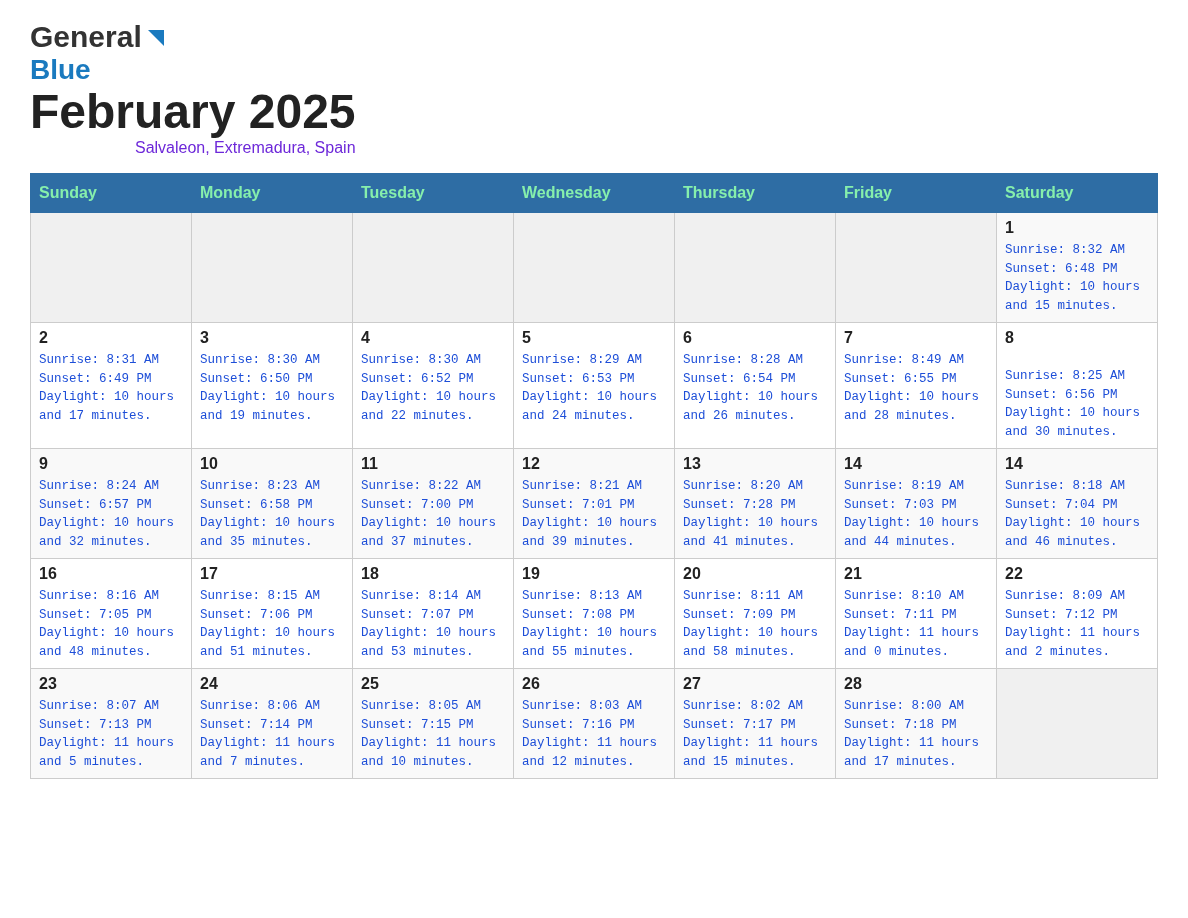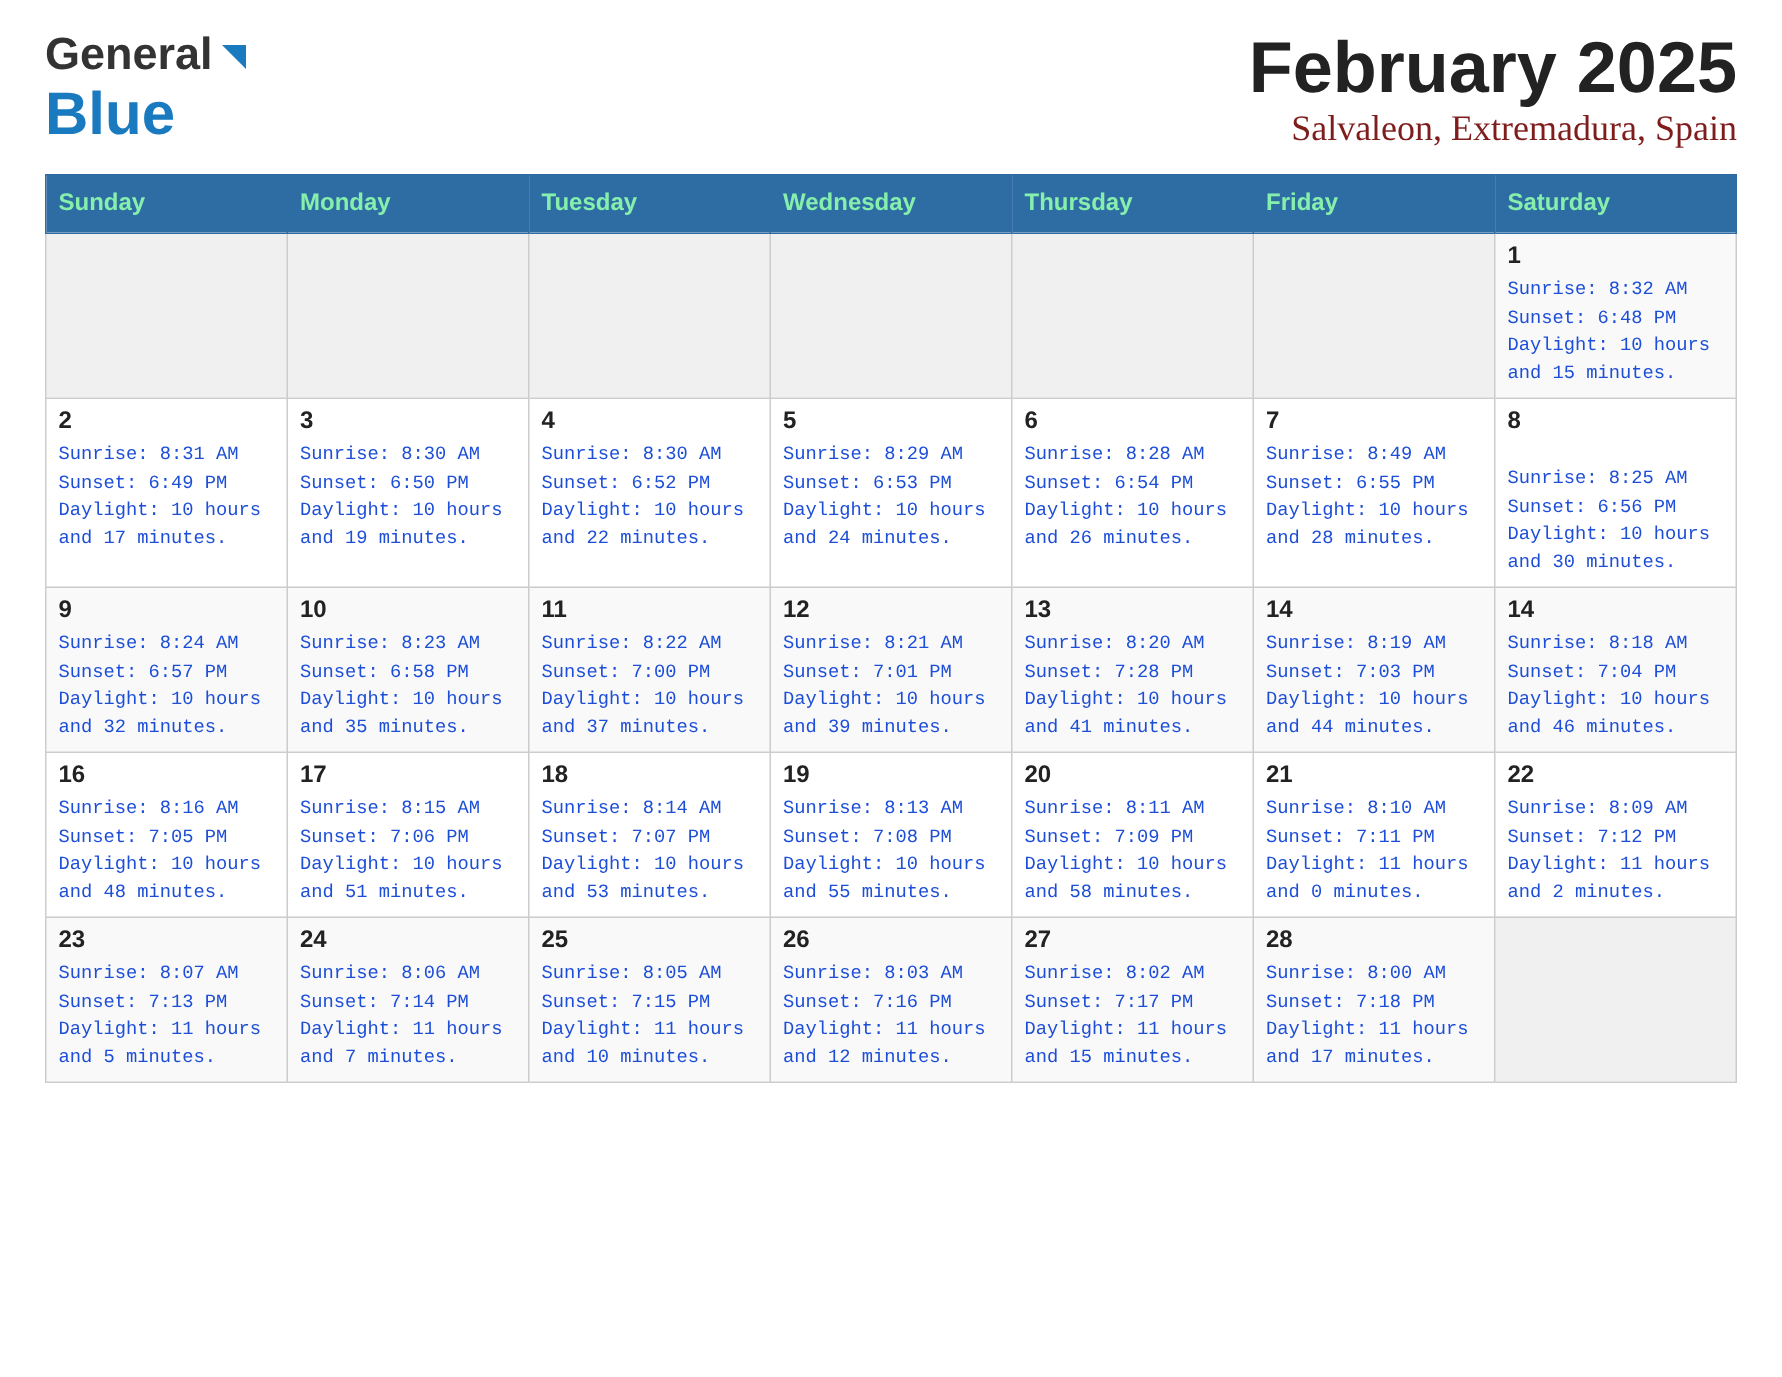--- a/index.html
+++ b/index.html
@@ -8,40 +8,40 @@
       background: #fff;
       padding: 20px 30px;
       width: 1188px;
       min-height: 918px;
     }
     .header {
       display: flex;
       justify-content: space-between;
       align-items: flex-start;
       margin-bottom: 16px;
+      flex-direction: column;
     }
     .logo {
       display: flex;
       flex-direction: column;
       align-items: flex-start;
     }
     .title-area {
       text-align: right;
     }
     .title-area h1 {
       font-size: 48px;
       font-weight: bold;
       color: #222;
       line-height: 1.1;
     }
     .title-area h2 {
-      font-size: 24px;
+      font-size: 16px;
       font-weight: normal;
-      color: #7f1d1d;
-      font-family: Liberation Serif, serif;
+      color: #6d28d9;
     }
     .calendar {
       width: 100%;
       border-collapse: collapse;
       border: 1px solid #aaa;
     }
     .calendar thead th {
       background-color: #2e6da4;
       color: #86efac;
       font-size: 16px;
@@ -83,21 +83,21 @@
     .logo-row {
       display: flex;
       align-items: center;
     }
     .logo-general {
       font-size: 30px;
       font-weight: bold;
       color: #333;
     }
     .logo-bottom {
-      font-size: 40px;
+      font-size: 28px;
       font-weight: bold;
       color: #1a7abf;
       margin-top: 44px;
     }
   </style>
 </head>
 <body>
 
 <div class="header">
   <div class="logo">

